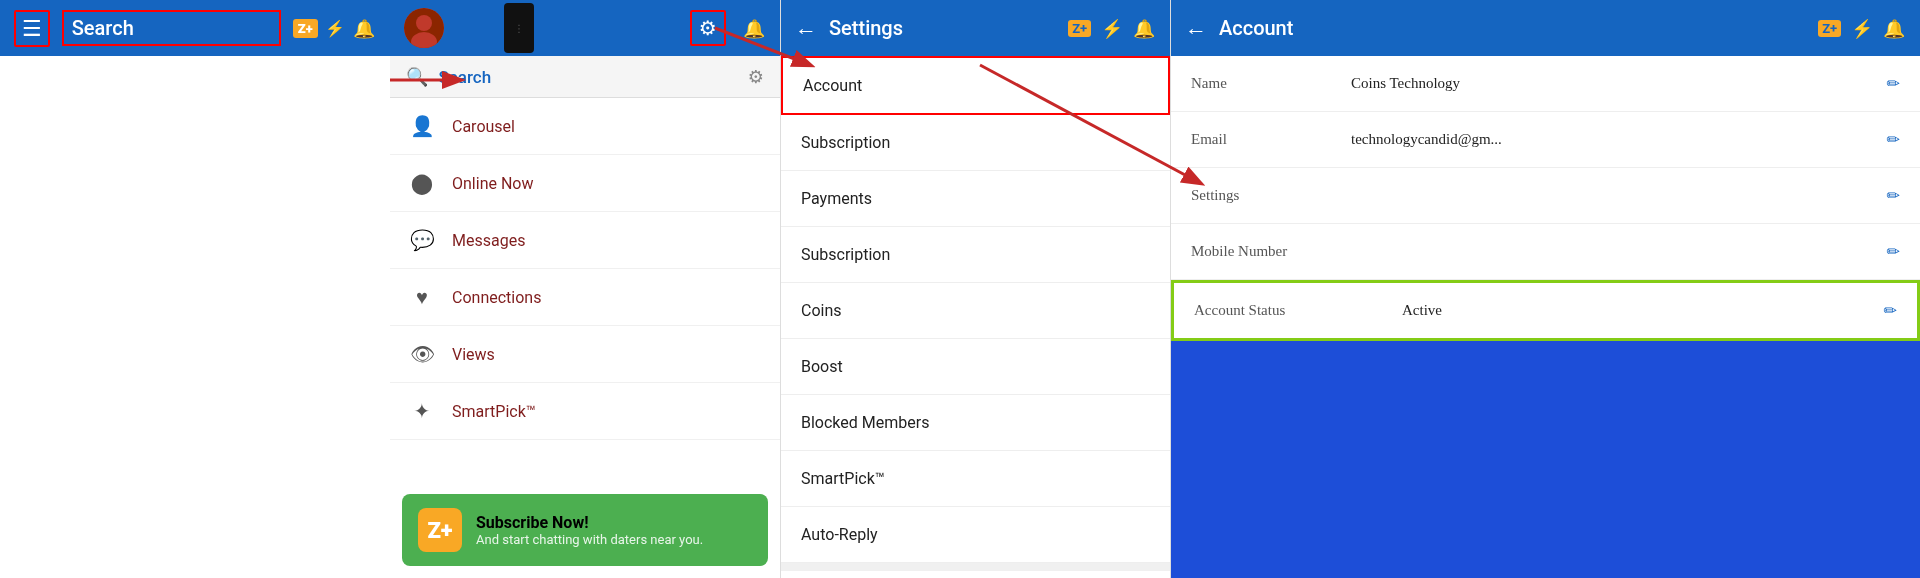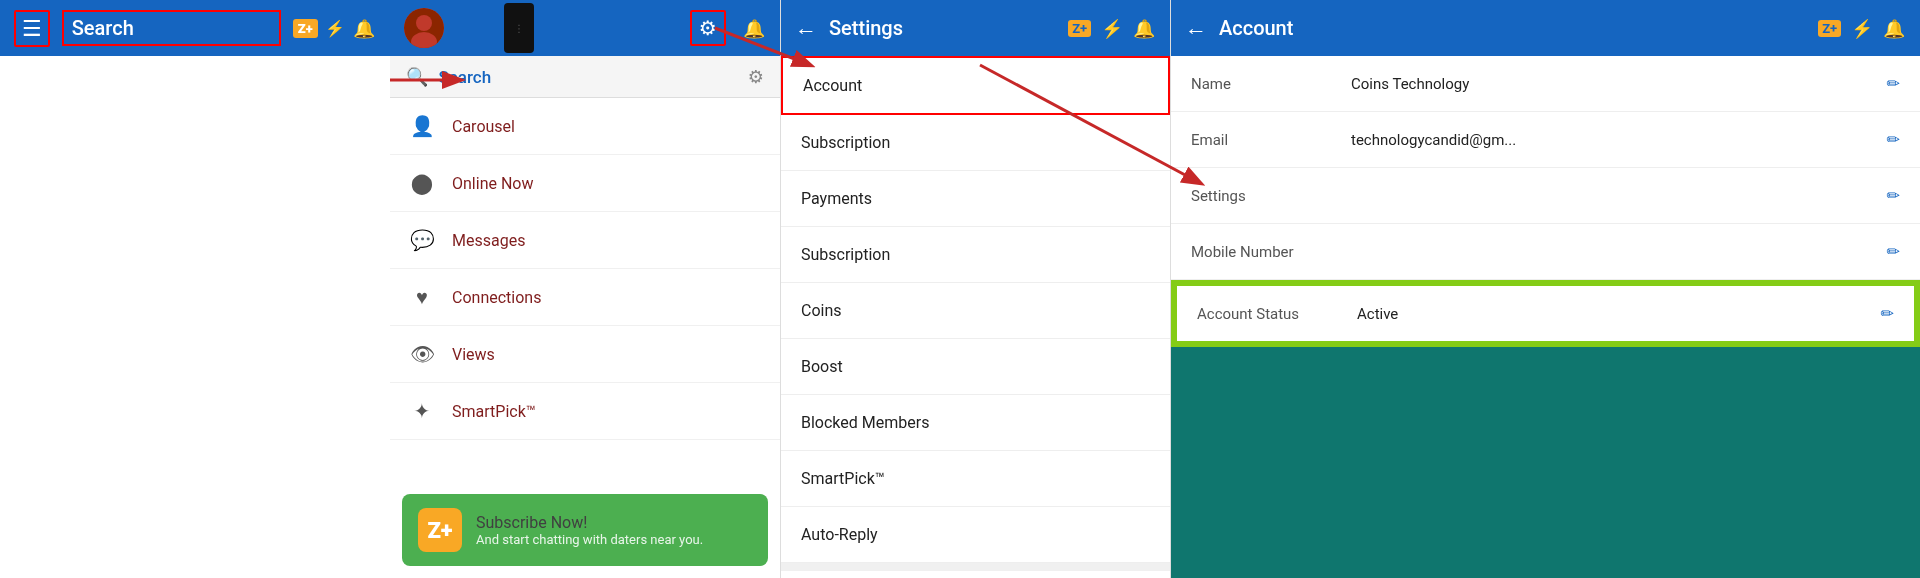--- a/index.html
+++ b/index.html
@@ -171,23 +171,23 @@
       font-size: 22px;
       font-weight: 900;
       width: 44px;
       height: 44px;
       border-radius: 8px;
       display: flex;
       align-items: center;
       justify-content: center;
     }
     .subscribe-banner .sub-text .sub-title {
-      color: #404040;
+      color: #000000;
       font-size: 16px;
-      font-weight: 400;
+      font-weight: 700;
     }
     .subscribe-banner .sub-text .sub-desc {
       color: #e8f5e9;
       font-size: 13px;
     }
 
     
     .panel-settings {
       width: 390px;
       flex-shrink: 0;
@@ -245,32 +245,34 @@
       padding: 0 14px;
       gap: 12px;
     }
     .panel-account .top-bar .back-icon { color: #fff; font-size: 22px; cursor: pointer; }
     .panel-account .top-bar .title { color: #fff; font-size: 20px; font-weight: 500; flex: 1; }
     .panel-account .top-bar .icons { display: flex; gap: 10px; align-items: center; }
     .panel-account .top-bar .icons span { color: #fff; font-size: 18px; }
 
     .account-list {
       flex: 1;
-      background: #0f766e;
+      background: #1d4ed8;
       overflow-y: auto;
+      font-family: Liberation Serif, serif;
     }
     .account-row {
       display: flex;
       align-items: center;
       padding: 18px 20px;
       background: #fff;
       border-bottom: 1px solid #eee;
     }
     .account-row.highlighted {
-      border: 6px solid #84cc16;
+      border: 3px solid #84cc16;
+      gap: 48px;
     }
     .account-row .row-label {
       font-size: 15px;
       color: #555;
       width: 160px;
       flex-shrink: 0;
     }
     .account-row .row-value {
       font-size: 15px;
       color: #222;

